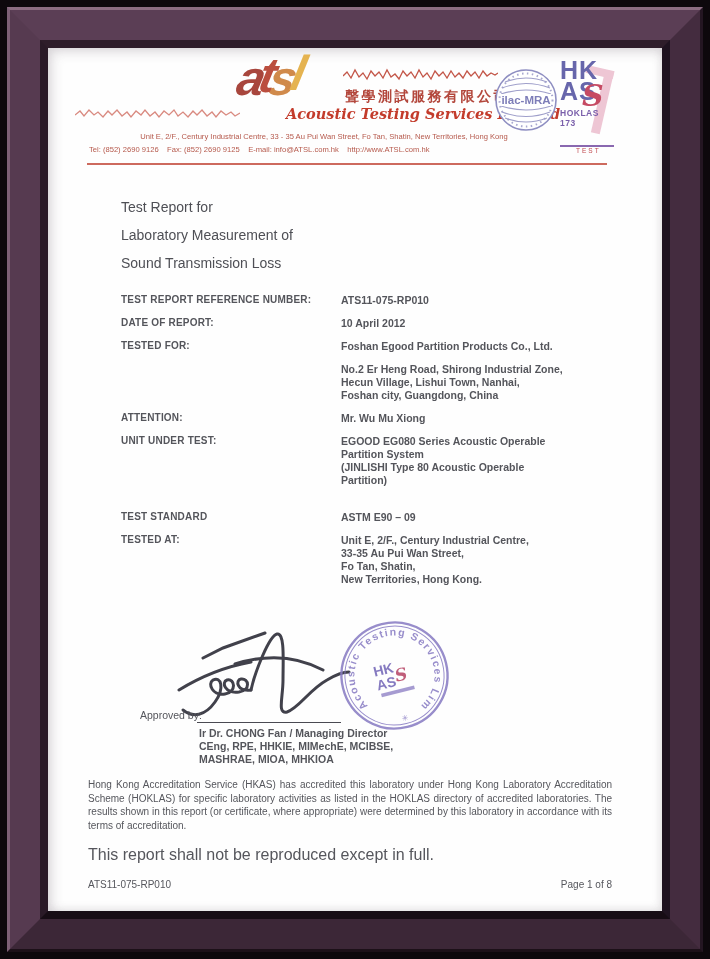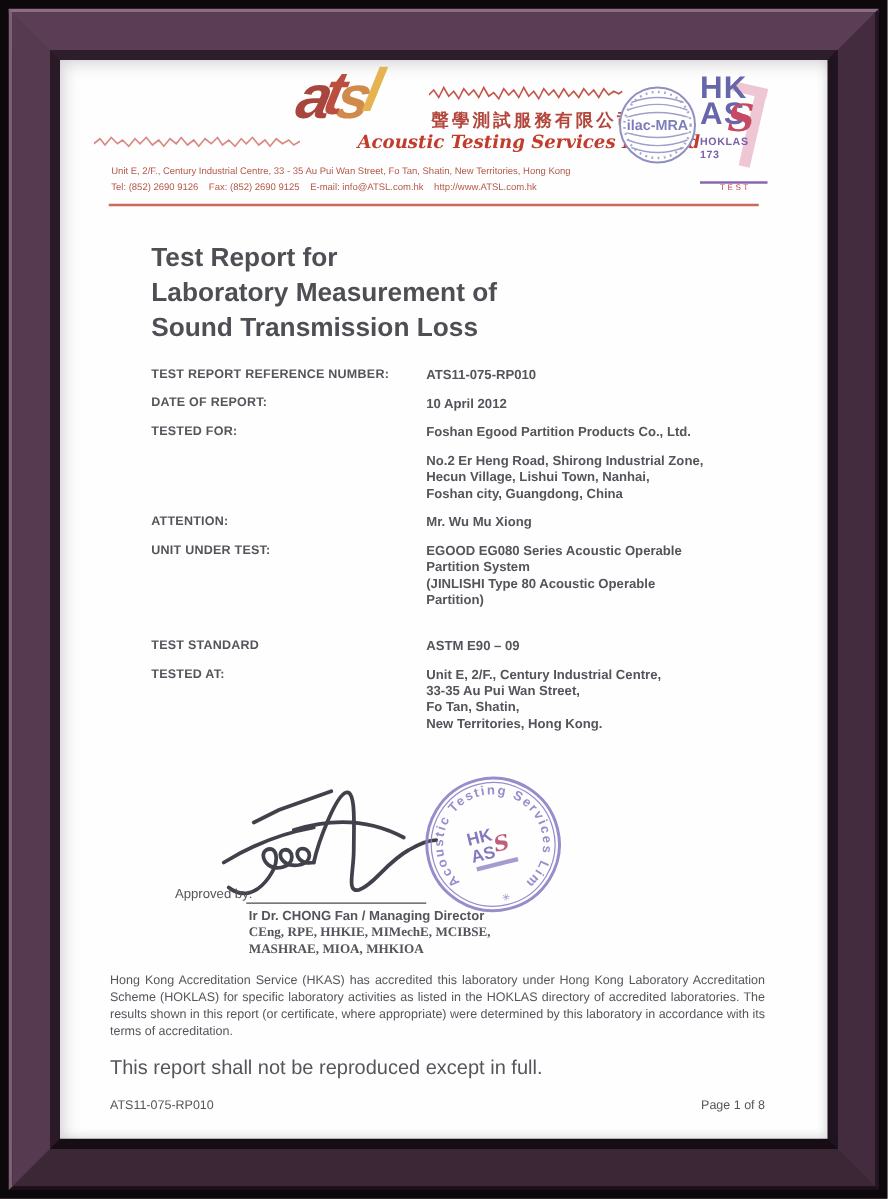--- a/index.html
+++ b/index.html
@@ -23,52 +23,52 @@
   .zig-top   { position:absolute; left:295px; top:18px; }
   .atsl { position:absolute; left:190px; top:6px; font-size:49px; font-weight:bold;
           font-style:italic; transform:skewX(-12deg); letter-spacing:-6px; line-height:1; }
   .atsl span { display:inline-block; }
   .atsl .l-a { color:#a8463d; } .atsl .l-t { color:#bb4e3f; transform:translateY(-3px); }
   .atsl .l-s { color:#d08a4b; } .atsl .l-l { color:#e5b350; transform:translateY(-5px); }
   .cjk    { position:absolute; left:297px; top:40px; font-size:14px; font-weight:bold;
             letter-spacing:2.5px; color:#b3473c; font-family:"DejaVu Sans",sans-serif; }
   .script { position:absolute; left:238px; top:57px; font-size:14.5px; font-weight:bold;
             font-style:italic; color:#c33b2b; font-family:"DejaVu Serif", serif; }
-  .hdr-addr   { position:absolute; left:41px; top:84px; font-size:7.6px; color:#b5584b; width:470px; }
+  .hdr-addr   { position:absolute; left:41px; top:84px; font-size:7.6px; color:#b5584b; width:470px;text-align:center; }
   .hdr-contact{ position:absolute; left:41px; top:97px; font-size:7.6px; color:#b5584b; width:470px; white-space:pre; }
   .rule { position:absolute; left:39px; top:115px; width:520px; height:2px; background:#cd6a5e; }
 
   .ilac { position:absolute; left:446px; top:20px; }
   .hkas { position:absolute; left:512px; top:12px; width:64px; }
   .hkas-letters { font-size:25px; font-weight:bold; color:#6766ab; line-height:21px; letter-spacing:1px; position:relative; z-index:2;}
   .hk-pink-v { position:absolute; left:38px; top:10px; width:9px; height:64px; background:#eec6d4; transform:rotate(13deg); z-index:1;}
   .hk-pink-h { position:absolute; left:26px; top:8px;  width:28px; height:8px; background:#eec6d4; transform:rotate(13deg); z-index:1;}
   .hk-s { position:absolute; left:22px; top:18px; font-size:30px; font-weight:bold; font-style:italic;
           color:#c64a63; font-family:"DejaVu Serif",serif; z-index:3; }
   .hoklas { margin-top:6px; font-size:8.5px; font-weight:bold; color:#7a5faa; letter-spacing:.5px;
             border-bottom:2px solid #8a68b0; padding-bottom:17px; width:54px; position:relative; z-index:2;}
   .hk-test { font-size:6.5px; color:#c04a50; letter-spacing:2px; margin-left:16px; }
 
   
-  .title { margin:28px 46px 0 73px; font-size:21px; font-weight:bold; color:#4e4f55;
+  .title { margin:28px 46px 0 73px; font-size:14px; font-weight:normal; color:#4e4f55;
            line-height:28px; white-space:pre-line; }
   .fields { margin:17px 46px 0 73px; }
   .frow { display:flex; margin-bottom:10px; }
   .frow.mt-lg { margin-top:24px; }
   .flabel { flex:0 0 220px; font-size:10px; font-weight:bold; letter-spacing:.2px; }
   .fvalue { flex:1; font-size:10.5px; font-weight:bold; line-height:13px; white-space:pre-line; text-align:justify; }
 
   
   .sigblock { position:relative; height:146px; margin:46px 46px 0 40px; }
   .signature { position:absolute; left:89px; top:-4px; }
   .stamp { position:absolute; left:249px; top:-14px; opacity:.88; transform:rotate(-14deg); }
   .approved { position:absolute; left:52px; top:77px; font-size:10.5px; }
   .sigline { position:absolute; left:109px; top:90px; width:144px; border-bottom:1.6px solid #4a4a52; }
   .signame { position:absolute; left:111px; top:95px; font-size:10.5px; font-weight:bold; line-height:13px;text-align:right; }
-  .sigcred { position:absolute; left:111px; top:108px; font-size:10.5px; font-weight:bold; line-height:13px; white-space:pre-line;font-family:Liberation Serif, serif; }
+  .sigcred { position:absolute; left:111px; top:108px; font-size:10.5px; font-weight:bold; line-height:13px; white-space:pre-line; }
 
   
   .accred { margin:0 50px 0 40px; font-size:10px; line-height:13.5px; text-align:justify; color:#55565c; }
   .note   { margin:14px 50px 0 40px; font-size:16px; color:#55565c; }
   .refrow { margin:15px 50px 0 40px; display:flex; justify-content:space-between;
             font-size:10px; color:#55565c; }
 </style>
 </head>
 <body>
 

